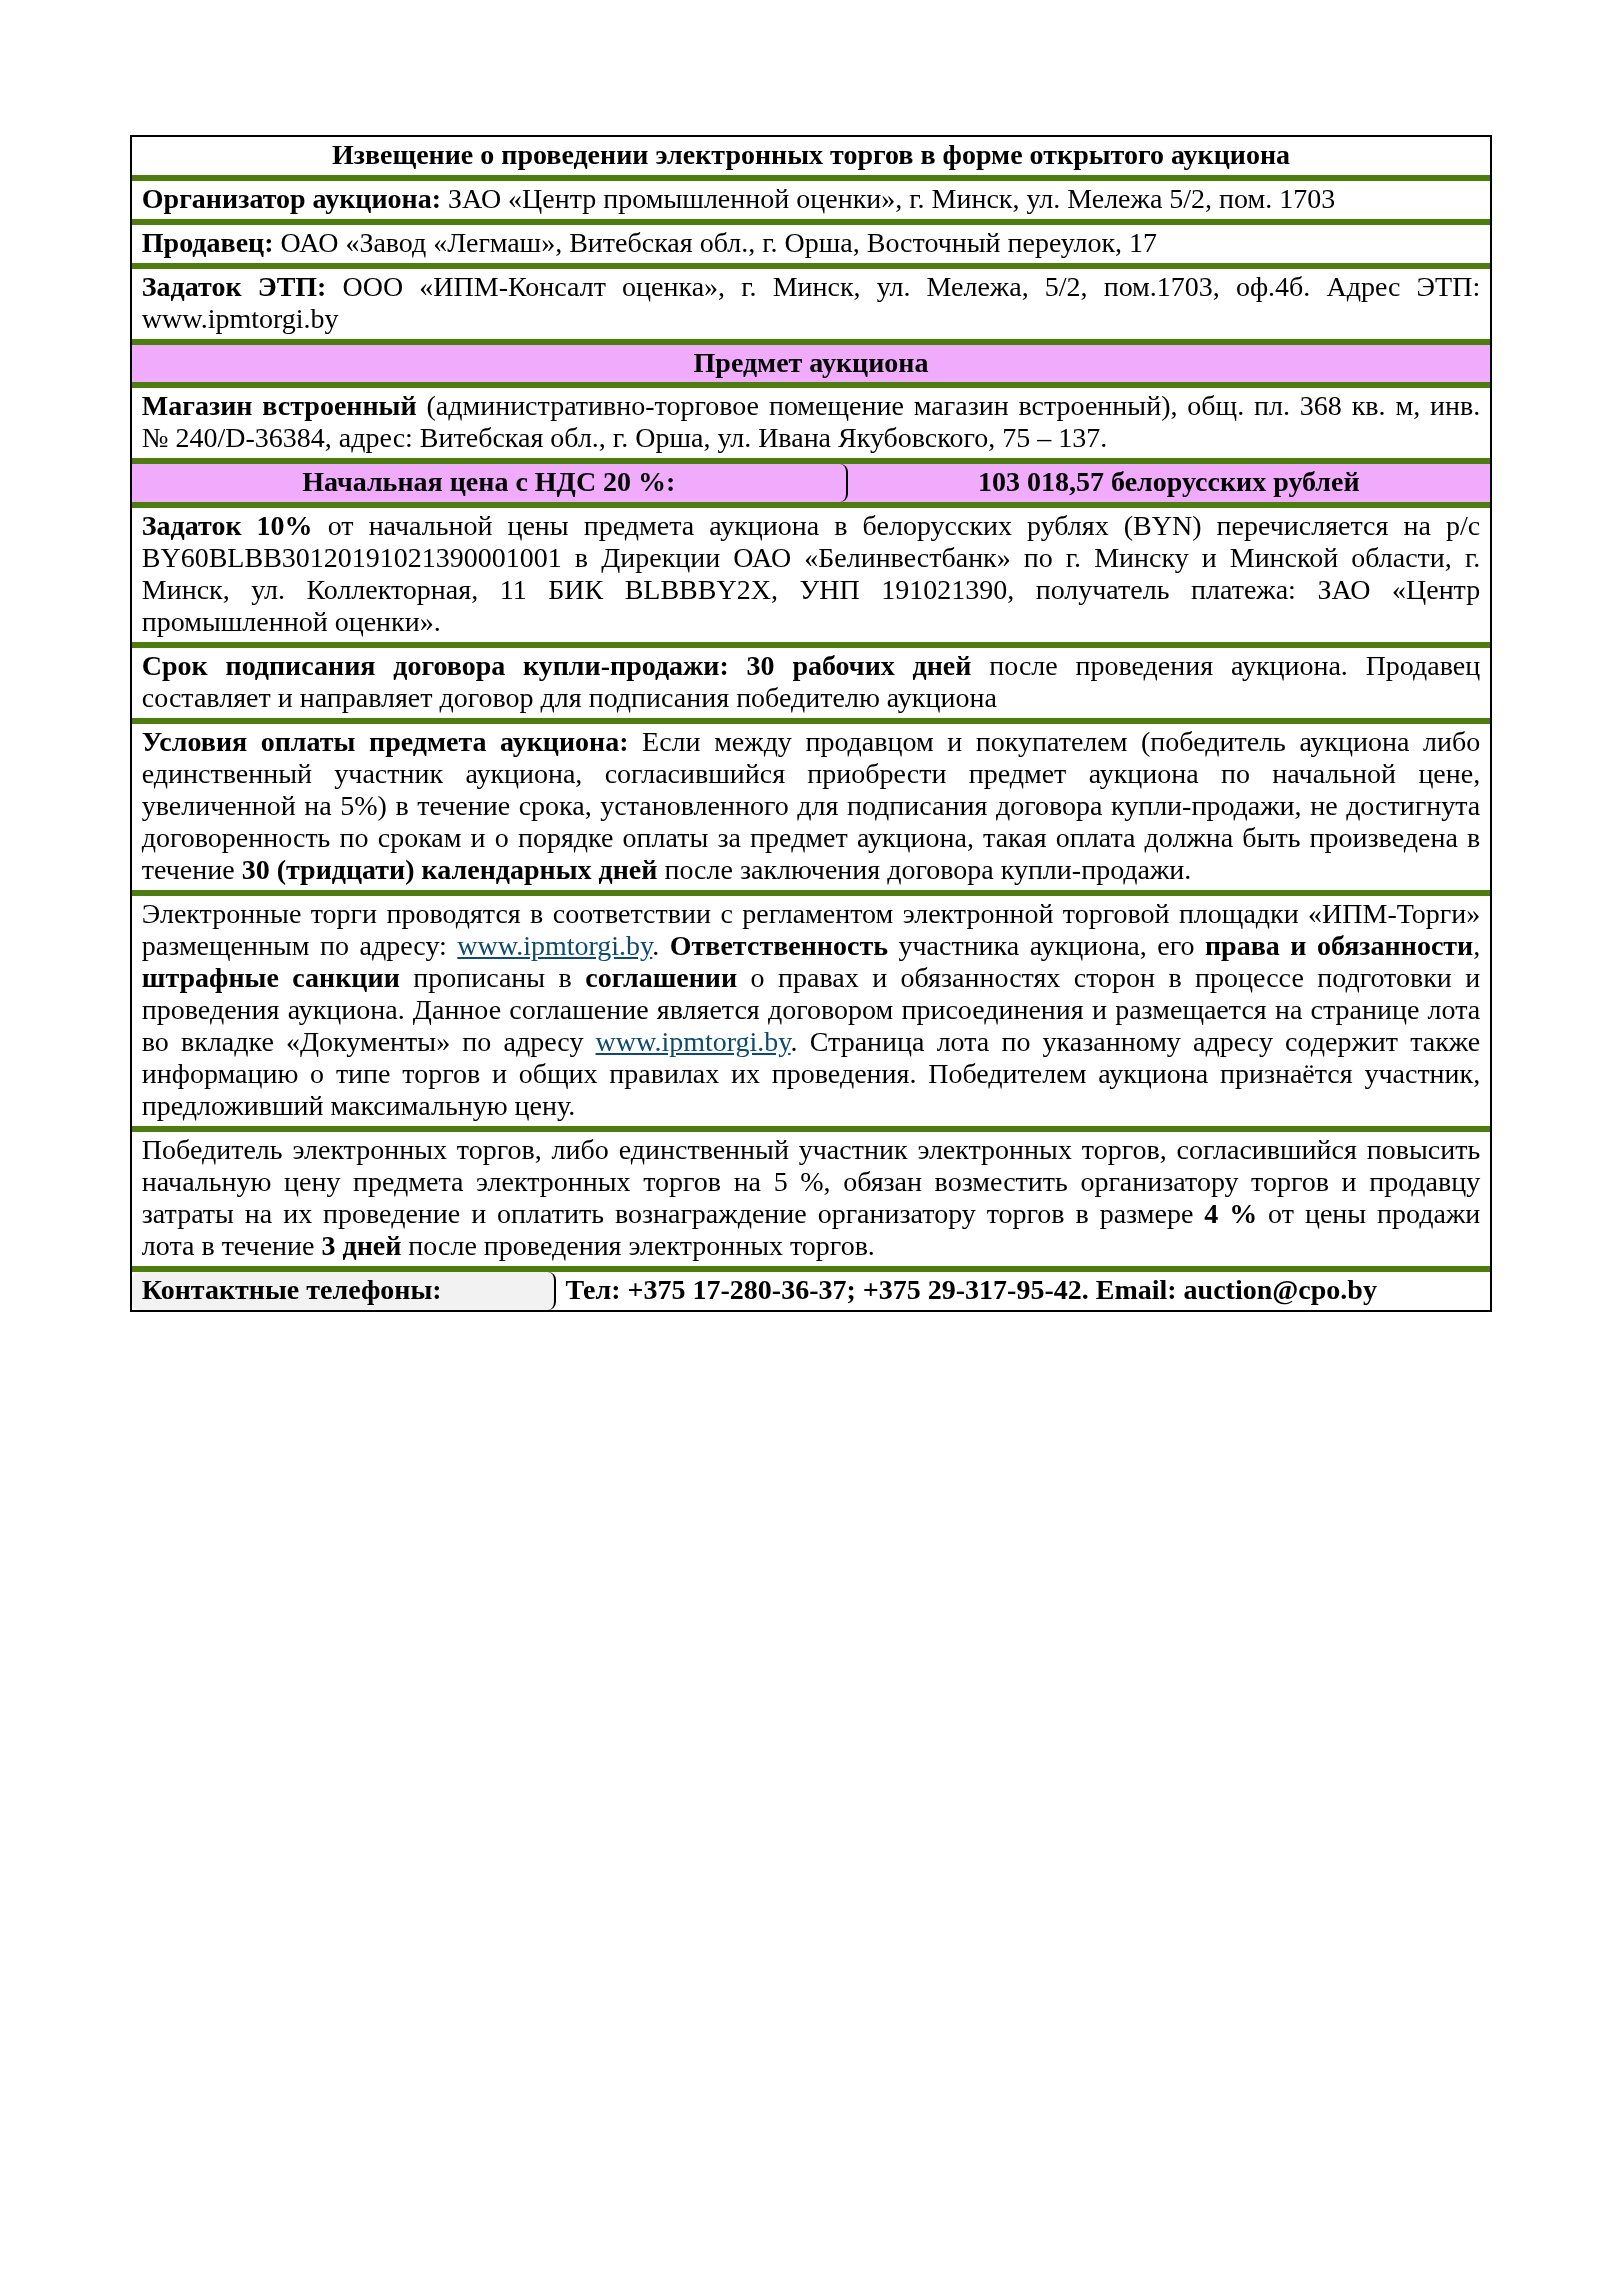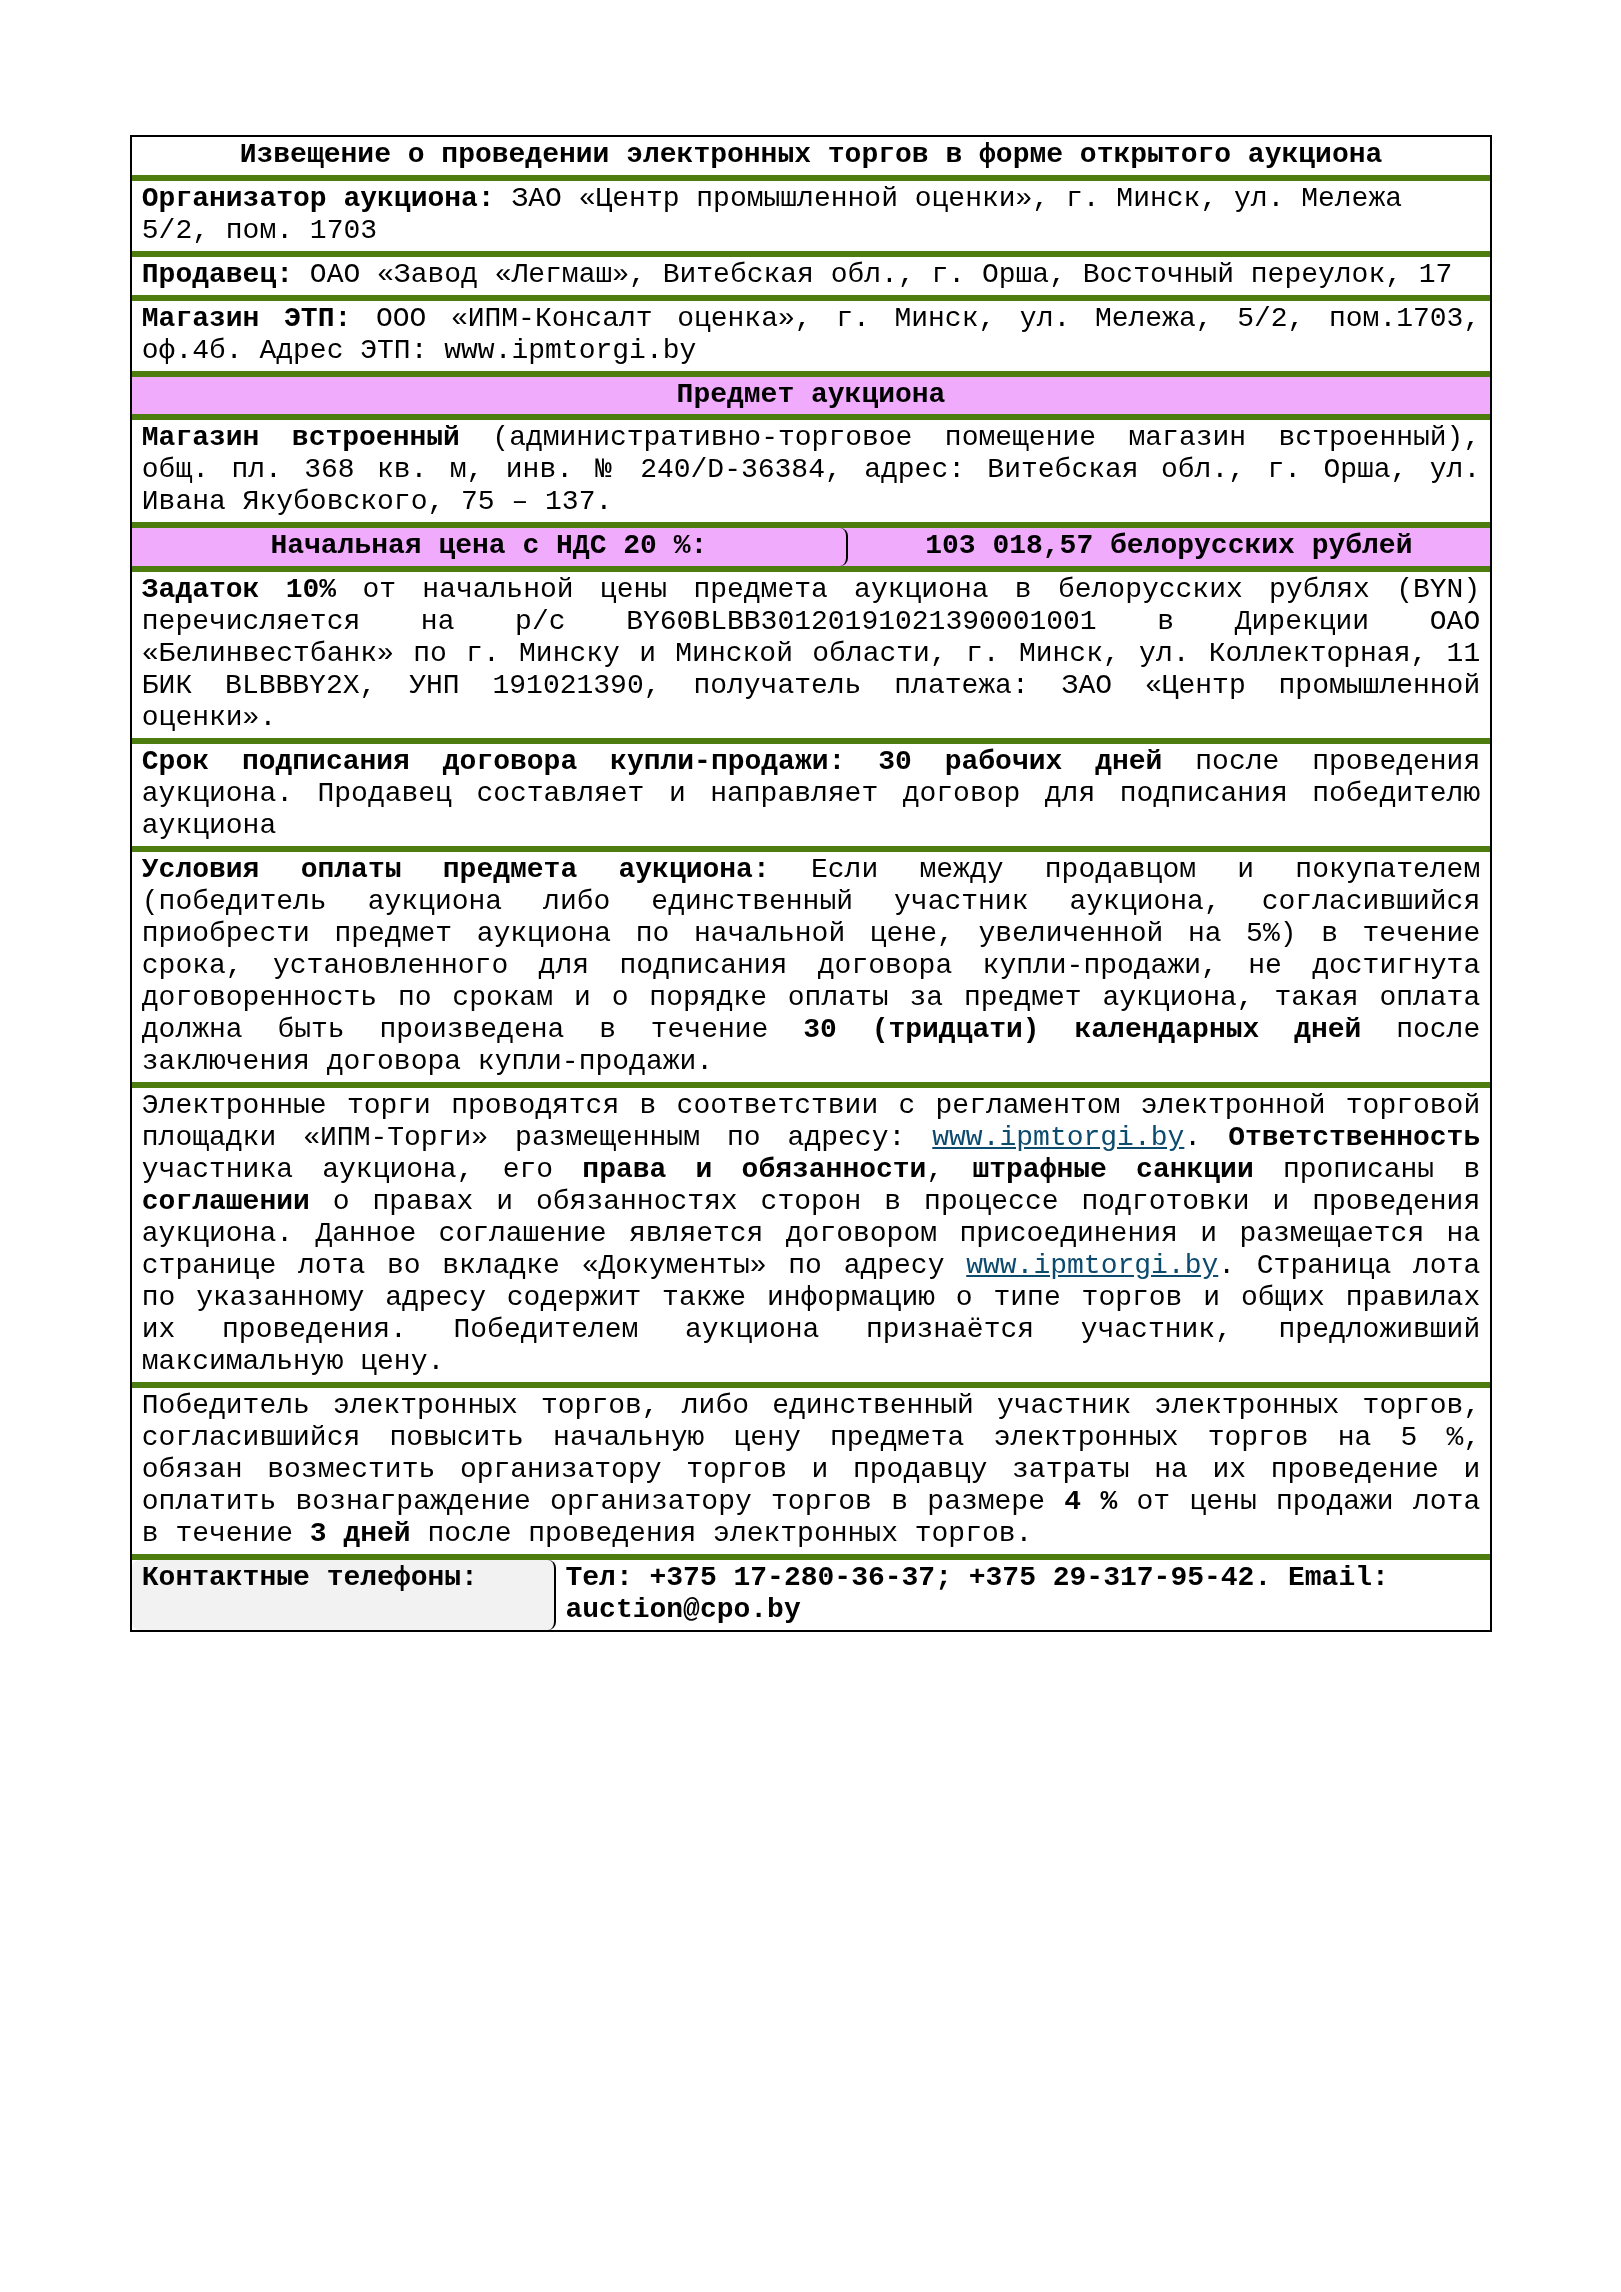--- a/index.html
+++ b/index.html
@@ -31,21 +31,20 @@
   }
   .row:first-child { border-top: none; }
   .row.shaded { background: #f0abfc; justify-content: flex-end; }
   .cell {
     flex: 1 1 0;
     box-sizing: border-box;
     padding: 2px 9.8px 3.9px 9.8px;
     font-size: 28px;
     line-height: 32px;
     min-width: 0;
-    font-family: Liberation Mono, monospace;
   }
   .cell.shaded { background: #f2f2f2; }
   .cell.center { text-align: center; }
   .cell.justify { text-align: justify; text-align-last: left; }
   .cell.left { text-align: left; }
   .split .cell.first {
     flex: 0 0 auto;
     border-right: 2px solid #000000;
     border-radius: 8px;
   }
@@ -64,21 +63,21 @@
       <div class="row">
         <div class="cell center"><span class="bold">Извещение о проведении электронных торгов в форме открытого аукциона</span></div>
       </div>
       <div class="row">
         <div class="cell left"><span class="bold">Организатор аукциона: </span><span>ЗАО «Центр промышленной оценки», г. Минск, ул. Мележа 5/2, пом. 1703</span></div>
       </div>
       <div class="row">
         <div class="cell left"><span class="bold">Продавец: </span><span>ОАО «Завод «Легмаш», Витебская обл., г. Орша, Восточный переулок, 17</span></div>
       </div>
       <div class="row">
-        <div class="cell justify"><span class="bold">Магазин ЭТП: </span><span>ООО «ИПМ-Консалт оценка», г. Минск, ул. Мележа, 5/2, пом.1703, оф.4б. Адрес ЭТП: www.ipmtorgi.by</span></div>
+        <div class="cell justify"><span class="bold">Задаток ЭТП: </span><span>ООО «ИПМ-Консалт оценка», г. Минск, ул. Мележа, 5/2, пом.1703, оф.4б. Адрес ЭТП: www.ipmtorgi.by</span></div>
       </div>
       <div class="row shaded">
         <div class="cell center"><span class="bold">Предмет аукциона</span></div>
       </div>
       <div class="row">
         <div class="cell justify"><span class="bold">Магазин встроенный </span><span>(административно-торговое помещение магазин встроенный), общ. пл. 368 кв. м, инв. № 240/D-36384, адрес: Витебская обл., г. Орша, ул. Ивана Якубовского, 75 – 137.</span></div>
       </div>
       <div class="row shaded split">
         <div class="cell center first" style="width: 52.7%;"><span class="bold">Начальная цена с НДС 20 %:</span></div>
         <div class="cell center"><span class="bold">103 018,57 белорусских рублей</span></div>

